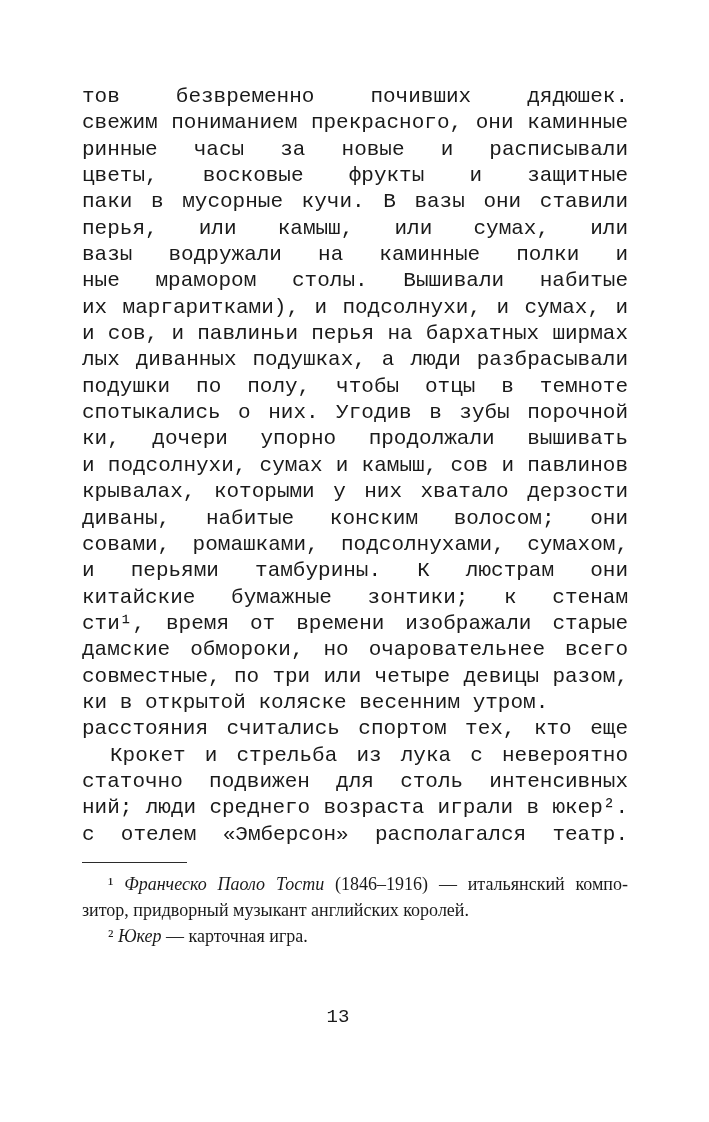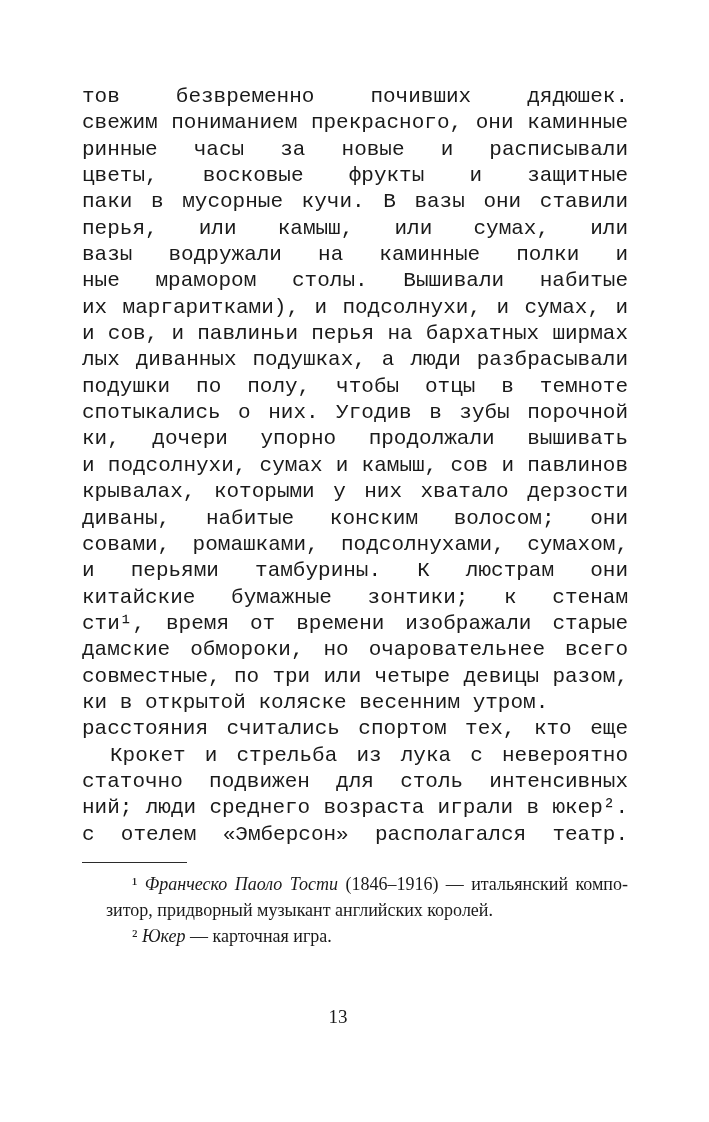--- a/index.html
+++ b/index.html
@@ -31,38 +31,38 @@
     font-family: Liberation Mono, monospace;
   }
   .line.no-just { text-align-last: left; }
   .line.indent { text-indent: 28px; }
   .fn-rule {
     margin-top: 14px;
     width: 105px;
     height: 1.5px;
     background: #2b2b2b;
   }
-  .footnotes { margin-top: 8px; margin-left: 24px; }
+  .footnotes { margin-top: 8px; }
   .fn-line {
     font-size: 18px;
     line-height: 26px;
     height: 26px;
     overflow: hidden;
     text-align: justify;
     text-align-last: justify;
   }
   .fn-line.no-just { text-align-last: left; }
   .fn-line.indent { text-indent: 26px; }
   .fn-line i { font-style: italic; }
   .pageno {
     position: absolute;
     top: 1006px; left: 0;
     width: 676px;
     text-align: center;
-    font-family: Liberation Serif, serif;
+    font-family: Liberation Mono, monospace;
     font-size: 19px;
     color: #1a1a1a;
   }
 </style>
 </head>
 <body style="background: rgb(255, 255, 255);">
 
 <div class="page">
   <div class="textblock" style="color: rgb(26, 26, 26);">
     <div>

